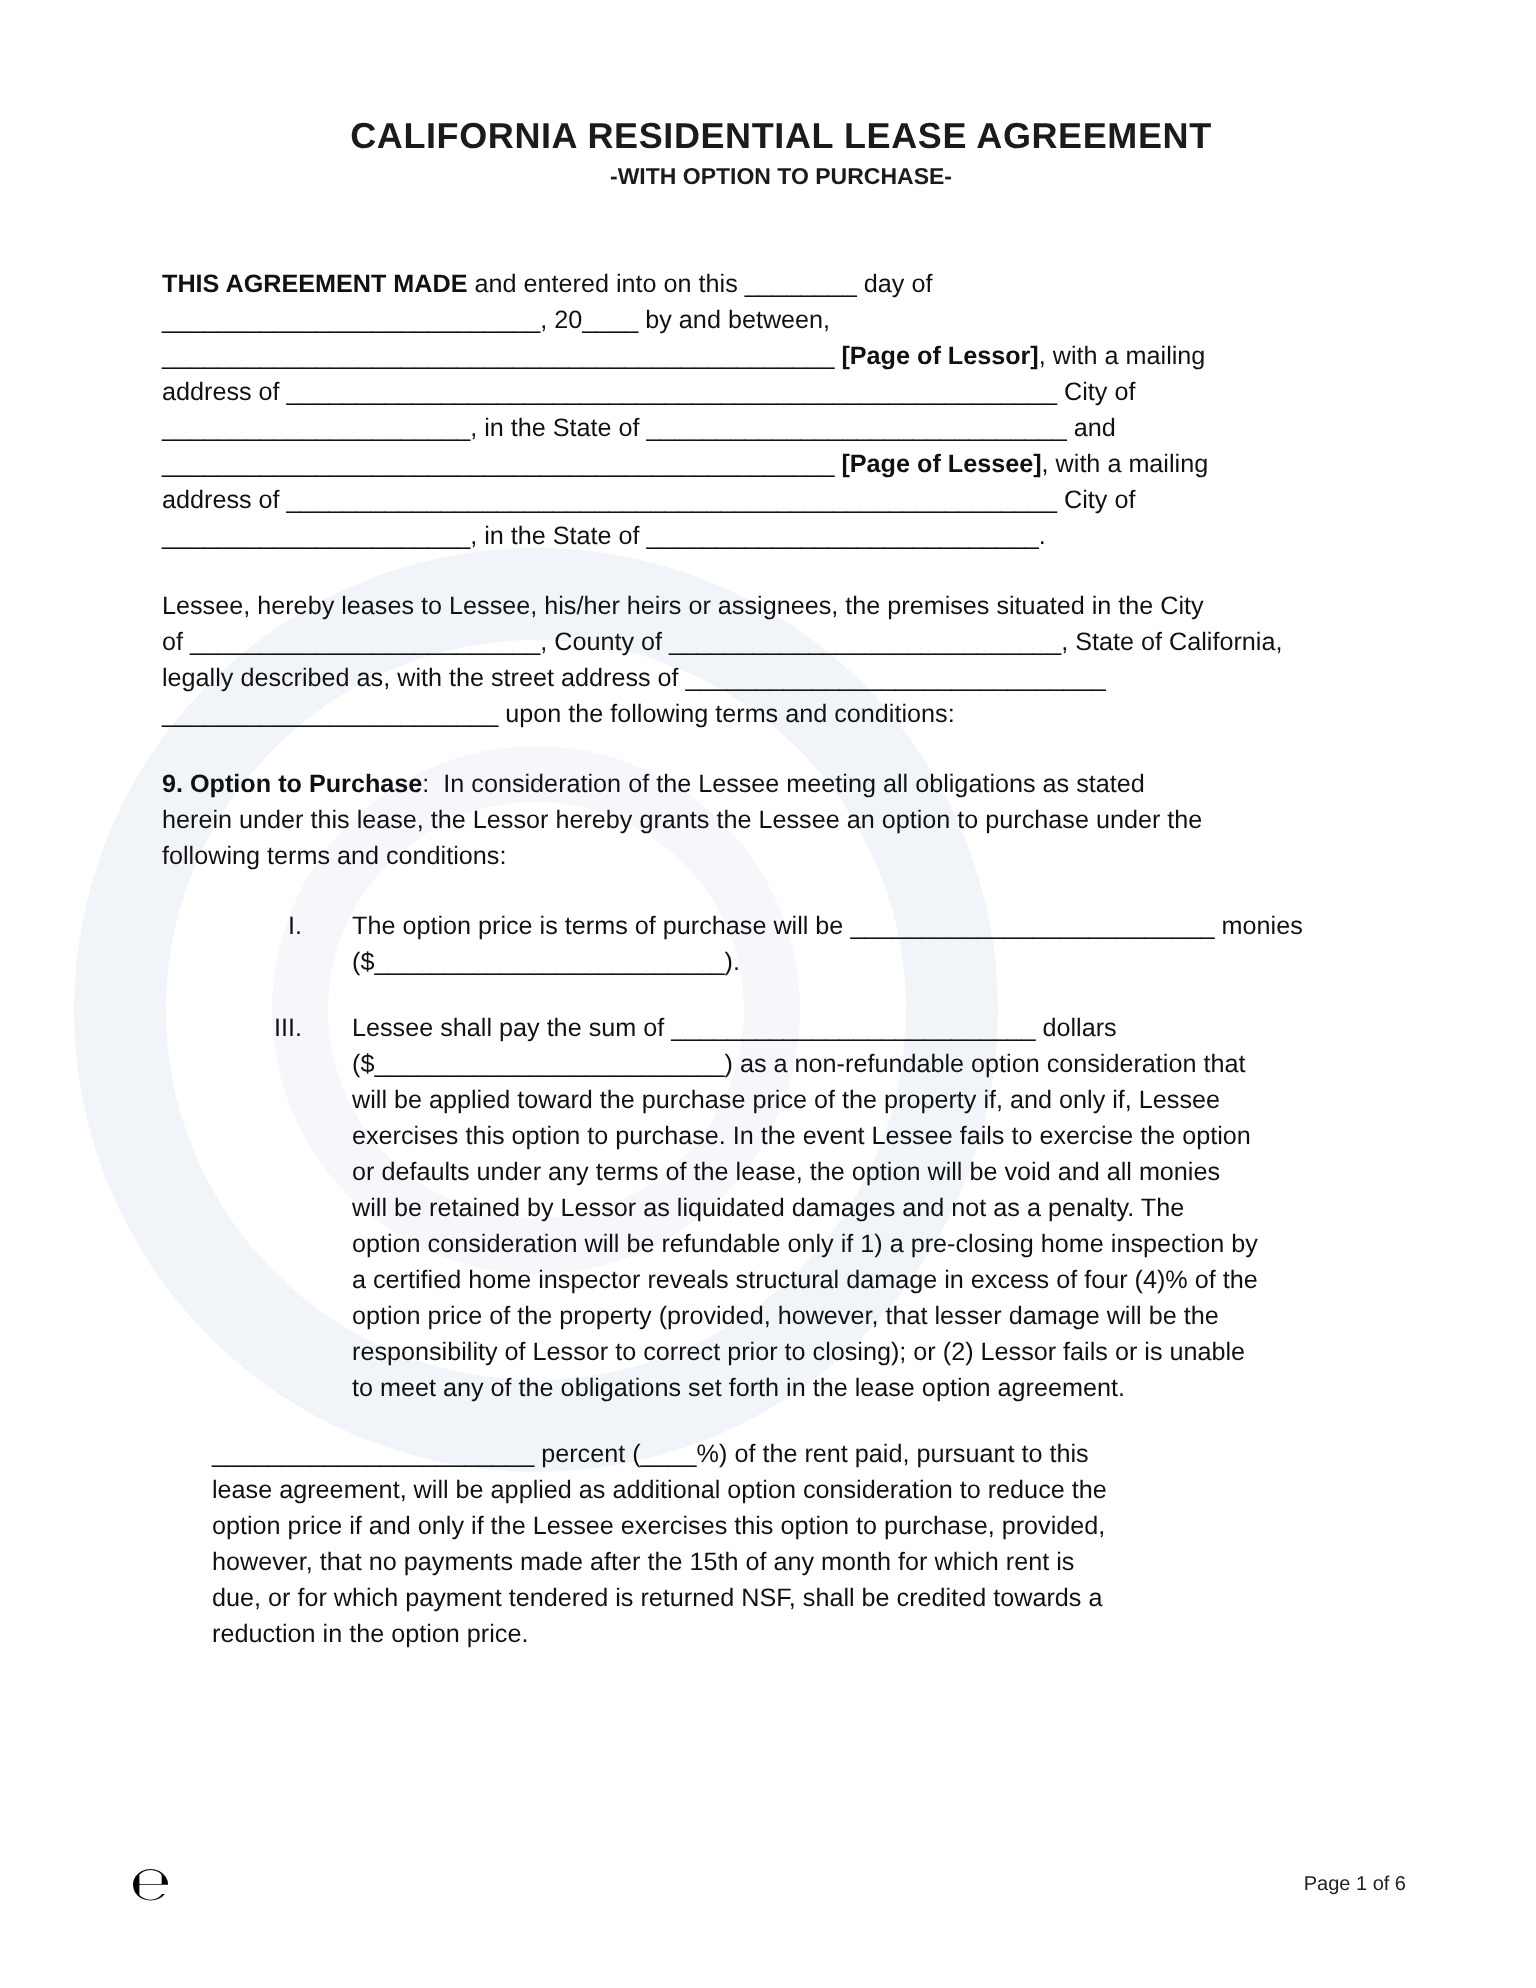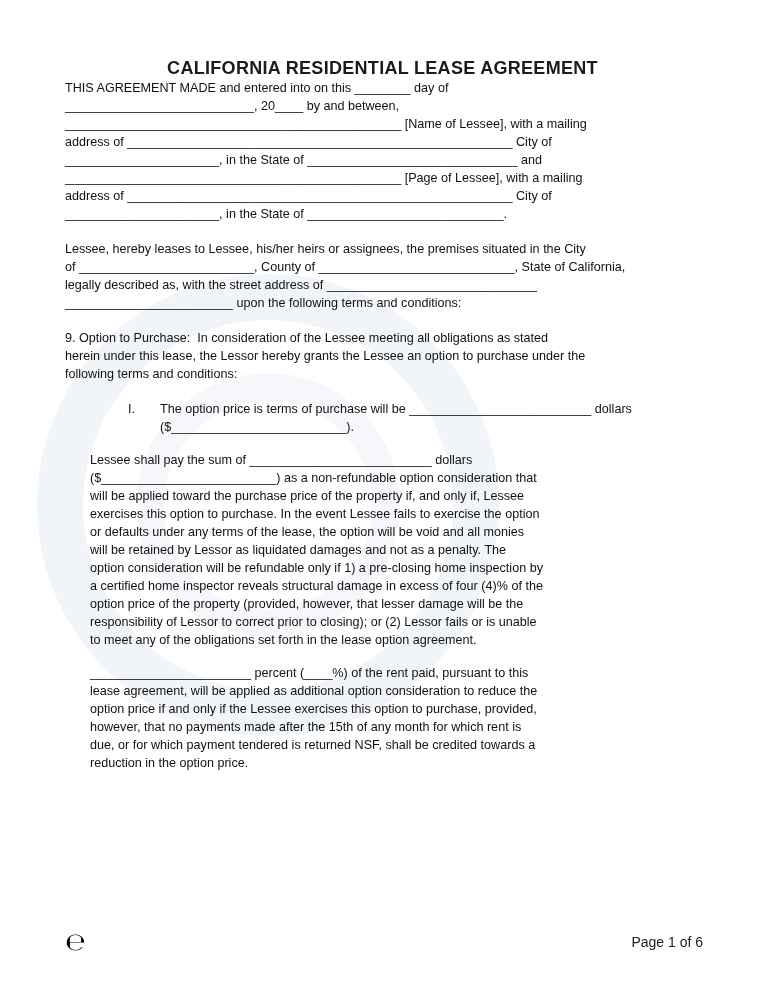--- a/index.html
+++ b/index.html
@@ -16,20 +16,21 @@
   .watermark {
     position: absolute;
     left: 0; top: 0;
     z-index: 0;
     pointer-events: none;
   }
   .content {
     position: relative;
     z-index: 1;
     padding: 0 68px 0 65px;
+    margin-left: 16px;
   }
   .title {
     margin-top: 58px;
     text-align: center;
     font-size: 18px;
     font-weight: 700;
     letter-spacing: 0.3px;
     color: #1b1b1b;
   }
   .subtitle {
@@ -40,21 +41,21 @@
     font-weight: 700;
     color: #1b1b1b;
   }
   .para {
     margin: 0 0 17px 0;
     font-size: 12.6px;
     line-height: 18px;
     white-space: pre-wrap;
     color: #111111;
   }
-  .para b { font-weight: 400; }
+  .para b { font-weight: 700; }
   .opt-heading { font-weight: 700; }
   .list { margin-top: 15px; }
   .list-item {
     display: flex;
     margin-bottom: 15px;
     font-size: 12.6px;
     line-height: 18px;
   }
   .marker {
     flex: 0 0 70px;
@@ -77,66 +78,68 @@
     align-items: center;
   }
   .logo {
     font-family: "DejaVu Sans", sans-serif;
     font-size: 24px;
     font-weight: 700;
     color: #000000;
     line-height: 24px;
   }
   .page-number {
-    font-size: 14px;
+    font-size: 10px;
     color: #222222;
   }
 </style>
 </head>
 <body>
 
 <div class="page">
 
   <svg class="watermark" width="768" height="994" viewBox="0 0 768 994" aria-hidden="true">
     <circle cx="268" cy="505" r="208" fill="none" stroke-width="46" opacity="0.42" stroke="#dde6f1"></circle>
     <circle cx="268" cy="505" r="118" fill="none" stroke-width="28" opacity="0.30" stroke="#dde6f1"></circle>
   </svg>
 
   <div class="content">
 
     <div class="title">CALIFORNIA RESIDENTIAL LEASE AGREEMENT</div>
+    <div class="subtitle">-WITH OPTION TO PURCHASE-</div>
 
     <p class="para"><b>THIS AGREEMENT MADE</b><span> and entered into on this ________ day of
 ___________________________, 20____ by and between,
-________________________________________________ </span><b>[Name of Lessee]</b><span>, with a mailing
+________________________________________________ </span><b>[Page of Lessor]</b><span>, with a mailing
 address of _______________________________________________________ City of
 ______________________, in the State of ______________________________ and
 ________________________________________________ </span><b>[Page of Lessee]</b><span>, with a mailing
 address of _______________________________________________________ City of
 ______________________, in the State of ____________________________.</span></p>
 
     <p class="para">Lessee, hereby leases to Lessee, his/her heirs or assignees, the premises situated in the City
 of _________________________, County of ____________________________, State of California,
 legally described as, with the street address of ______________________________
 ________________________ upon the following terms and conditions:</p>
 
     <p class="para"><b class="opt-heading">9. Option to Purchase</b><span>:  In consideration of the Lessee meeting all obligations as stated
 herein under this lease, the Lessor hereby grants the Lessee an option to purchase under the
 following terms and conditions:</span></p>
 
     <div class="list">
 
       <div class="list-item">
         <div class="marker">I.</div>
-        <div class="item-text">The option price is terms of purchase will be __________________________ dollars
+        <div class="item-text">The option price is terms of purchase will be __________________________ monies
 ($_________________________).</div>
       </div>
 
 
       <div class="list-item">
+        <div class="marker">III.</div>
         <div class="item-text">Lessee shall pay the sum of __________________________ dollars
 ($_________________________) as a non-refundable option consideration that
 will be applied toward the purchase price of the property if, and only if, Lessee
 exercises this option to purchase. In the event Lessee fails to exercise the option
 or defaults under any terms of the lease, the option will be void and all monies
 will be retained by Lessor as liquidated damages and not as a penalty. The
 option consideration will be refundable only if 1) a pre-closing home inspection by
 a certified home inspector reveals structural damage in excess of four (4)% of the
 option price of the property (provided, however, that lesser damage will be the
 responsibility of Lessor to correct prior to closing); or (2) Lessor fails or is unable

